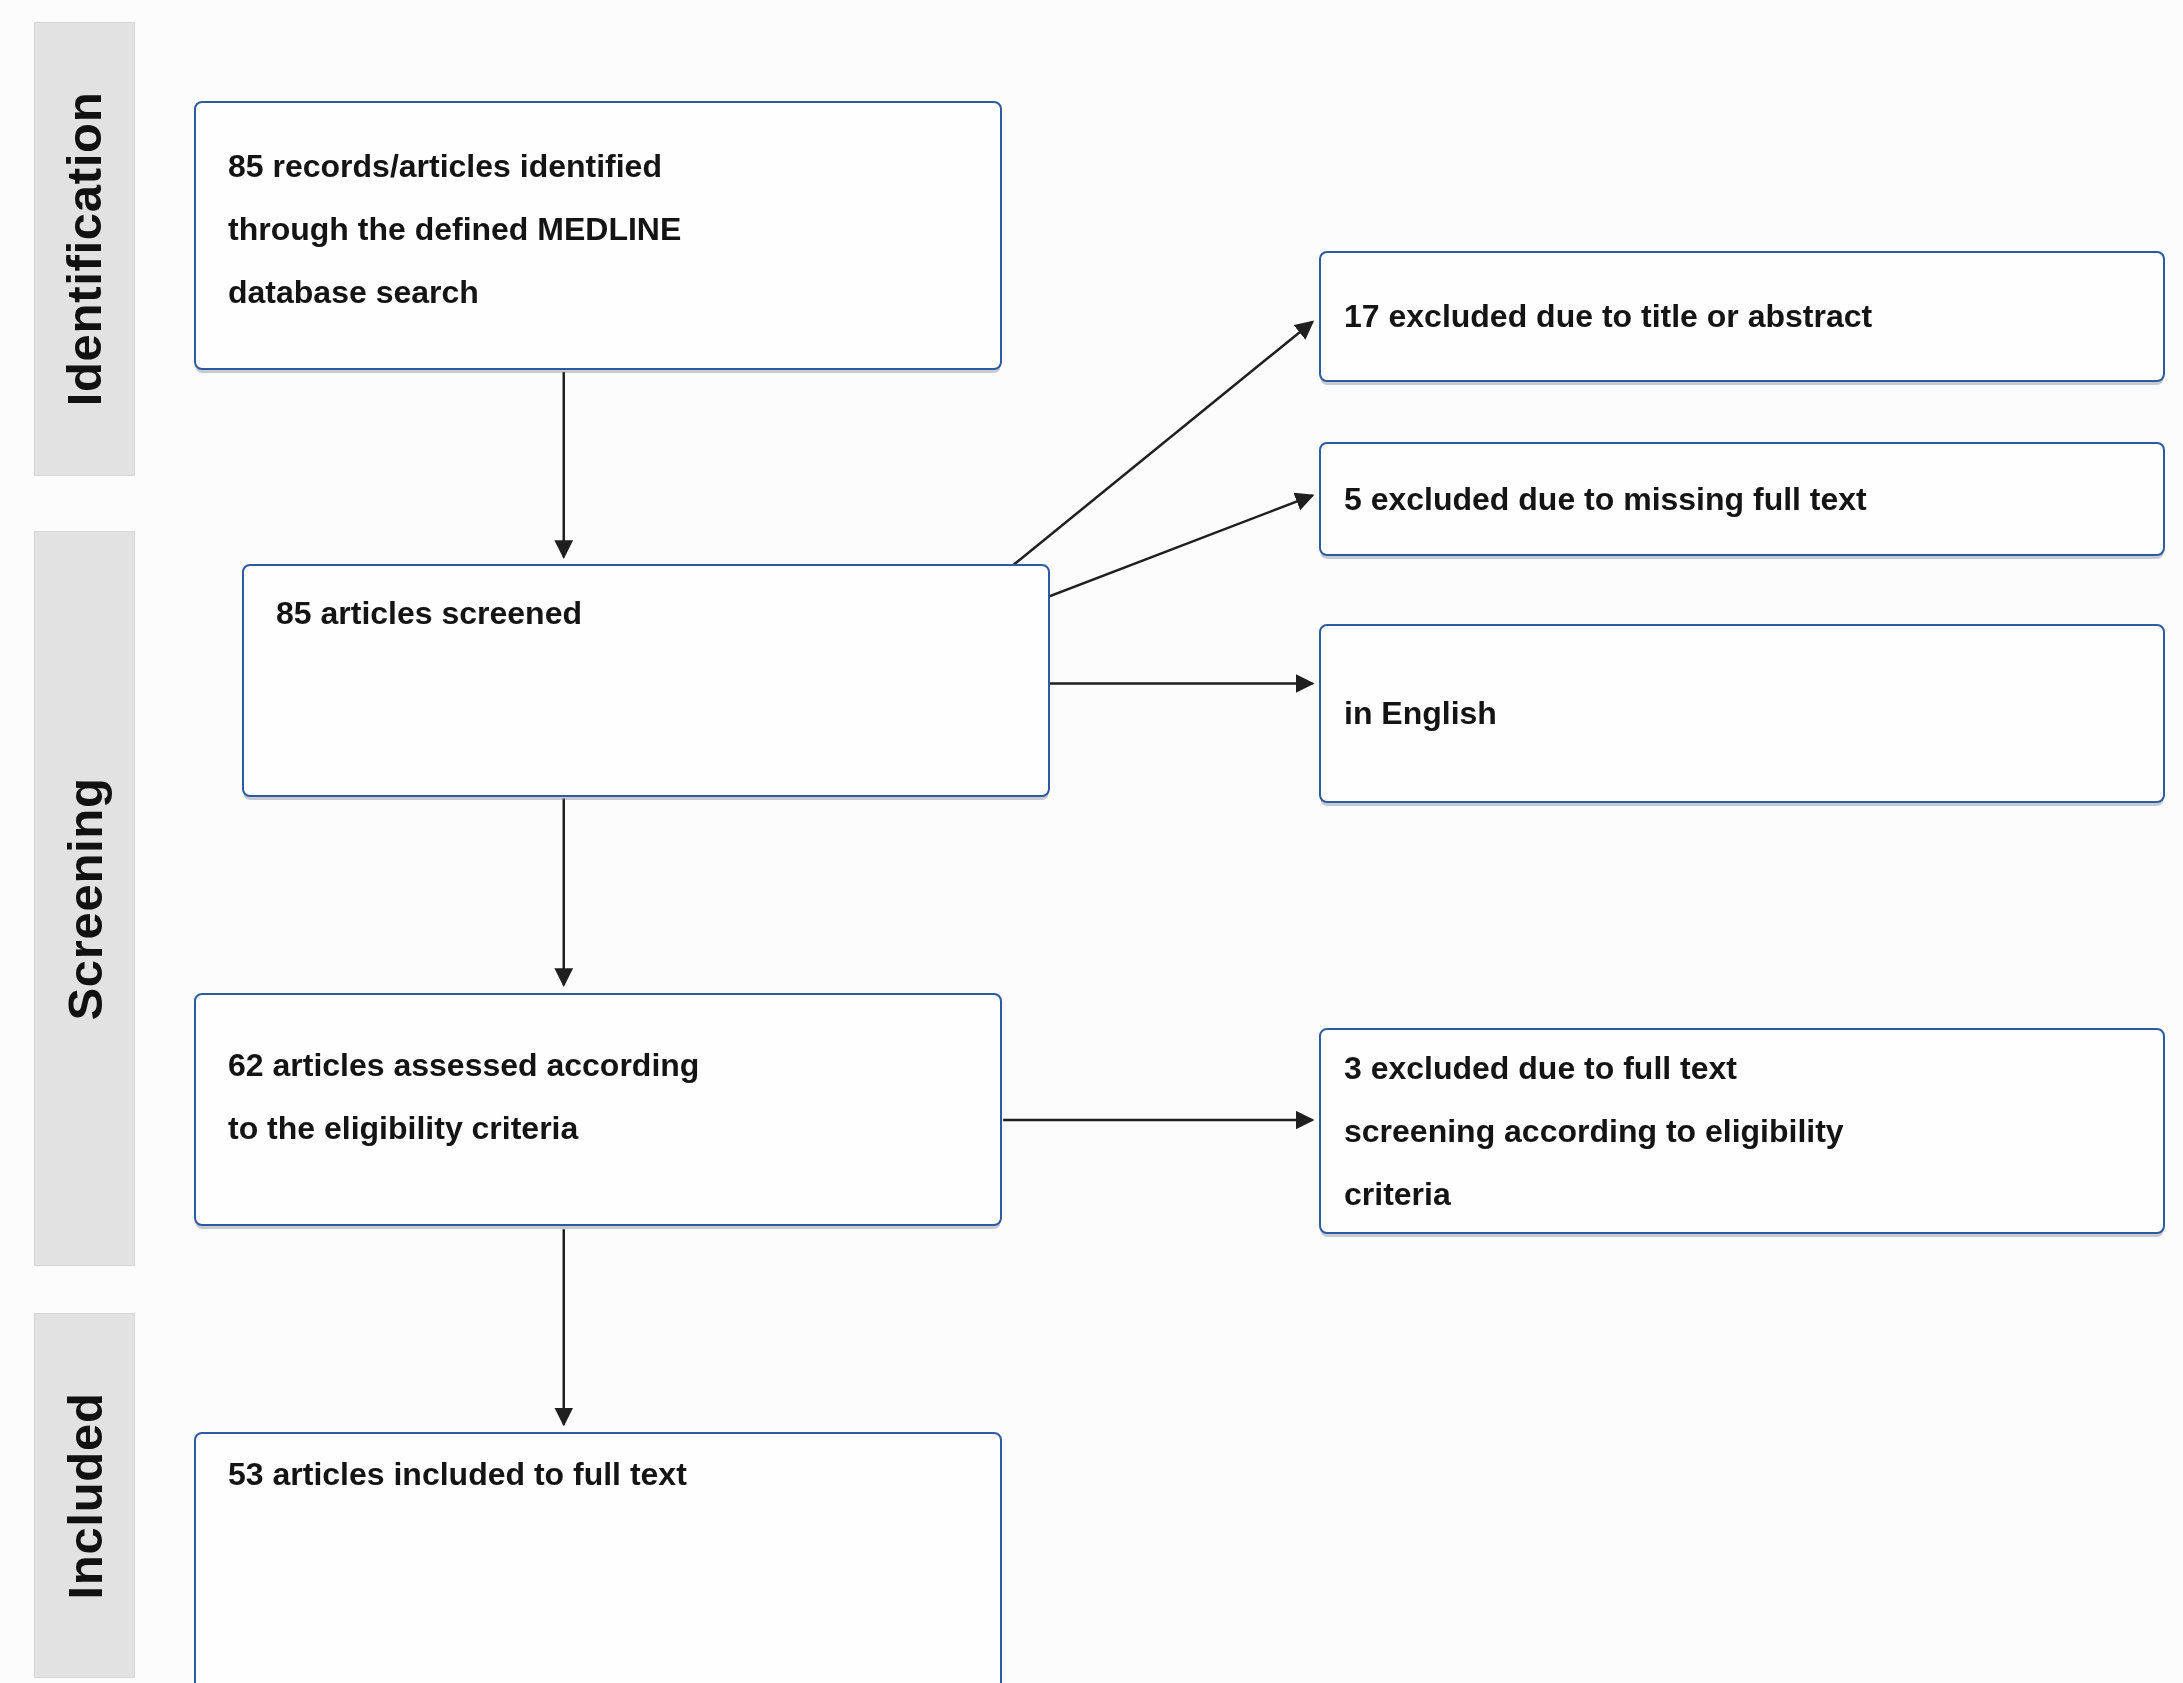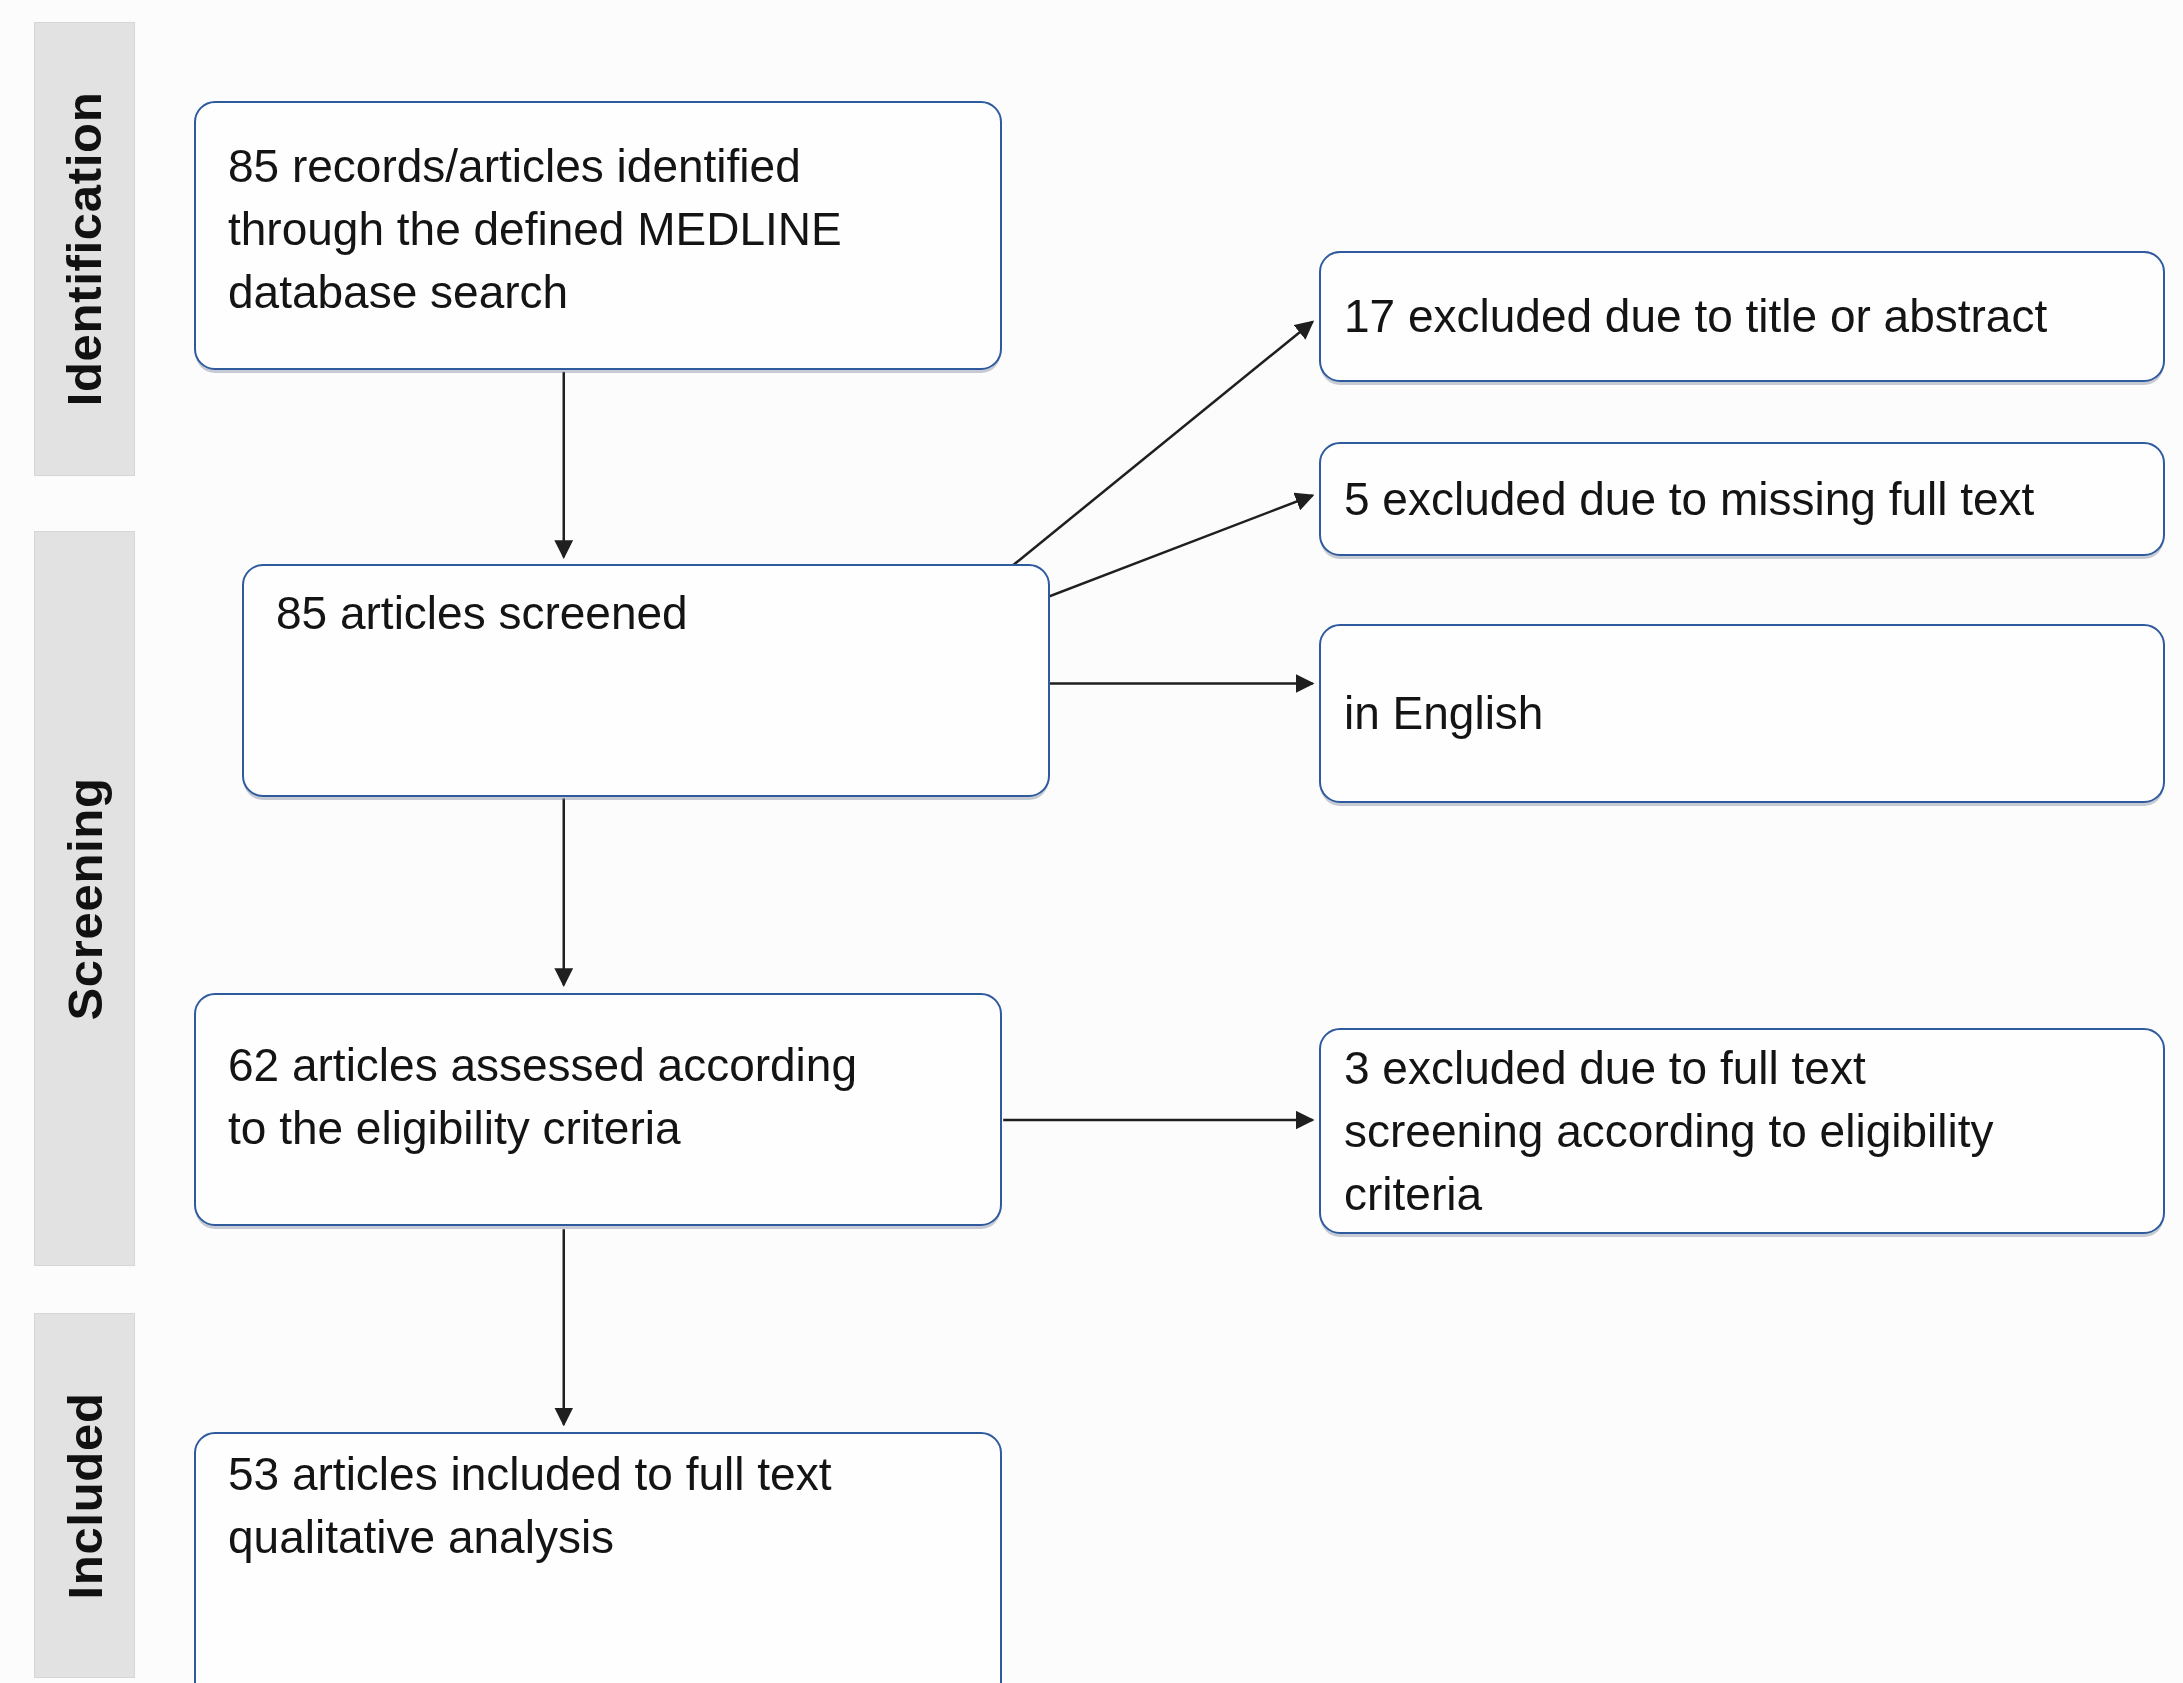--- a/index.html
+++ b/index.html
@@ -36,25 +36,26 @@
   .bar-identification { top: 21.5px;   height: 452px; }
   .bar-screening      { top: 531px;  height: 733px; }
   .bar-included       { top: 1313px; height: 363px; }
 
   
   .flow-box {
     position: absolute;
     box-sizing: border-box;
     background: #fefefe;
     border: 2.9px solid #2f5b9e;
-    border-radius: 21px;
+    border-radius: 8px;
     box-shadow: 0 4.3px 0 -1.4px rgba(110, 122, 145, 0.38);
-    font-size: 46px;
+    font-size: 32px;
     line-height: 63px;
     color: #141414;
+    font-weight: bold;
   }
   .flow-box .text-line { white-space: nowrap; }
 
   
   .main-box { left: 194px; width: 808px; padding-left: 32px; padding-right: 14.4px; }
   .box-identified { top: 101px;  height: 269px; padding-top: 32px; }
   .box-screened   { top: 564px;  height: 233px; padding-top: 16px; margin-left: 48px; }
   .box-assessed   { top: 993px; height: 233px; padding-top: 39px; }
   .box-included   { top: 1432px; height: 296px; padding-top: 9px; }
 
@@ -126,21 +127,20 @@
     <div class="text-line">85 articles screened</div>
   </div>
 
   <div class="flow-box main-box box-assessed">
     <div class="text-line">62 articles assessed according</div>
     <div class="text-line">to the eligibility criteria</div>
   </div>
 
   <div class="flow-box main-box box-included">
     <div class="text-line">53 articles included to full text</div>
-    <div class="text-line">qualitative analysis</div>
   </div>
 
   <div class="flow-box excl-box box-excl-title">
     <div class="text-line">17 excluded due to title or abstract</div>
   </div>
 
   <div class="flow-box excl-box box-excl-fulltext">
     <div class="text-line">5 excluded due to missing full text</div>
   </div>
 

